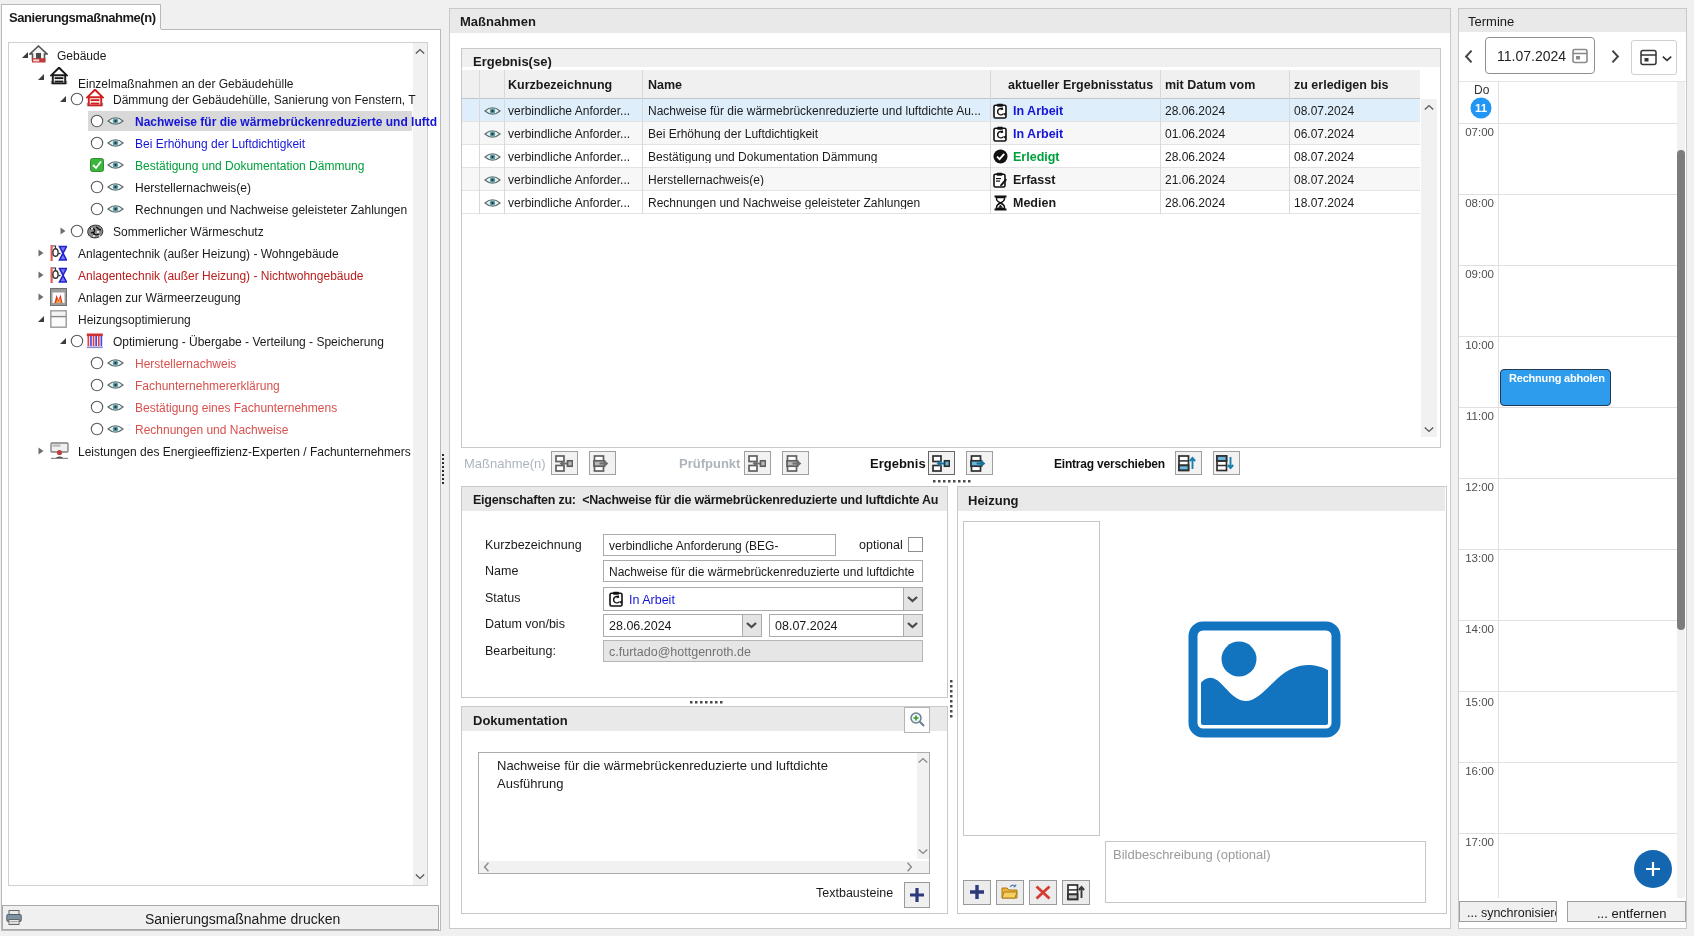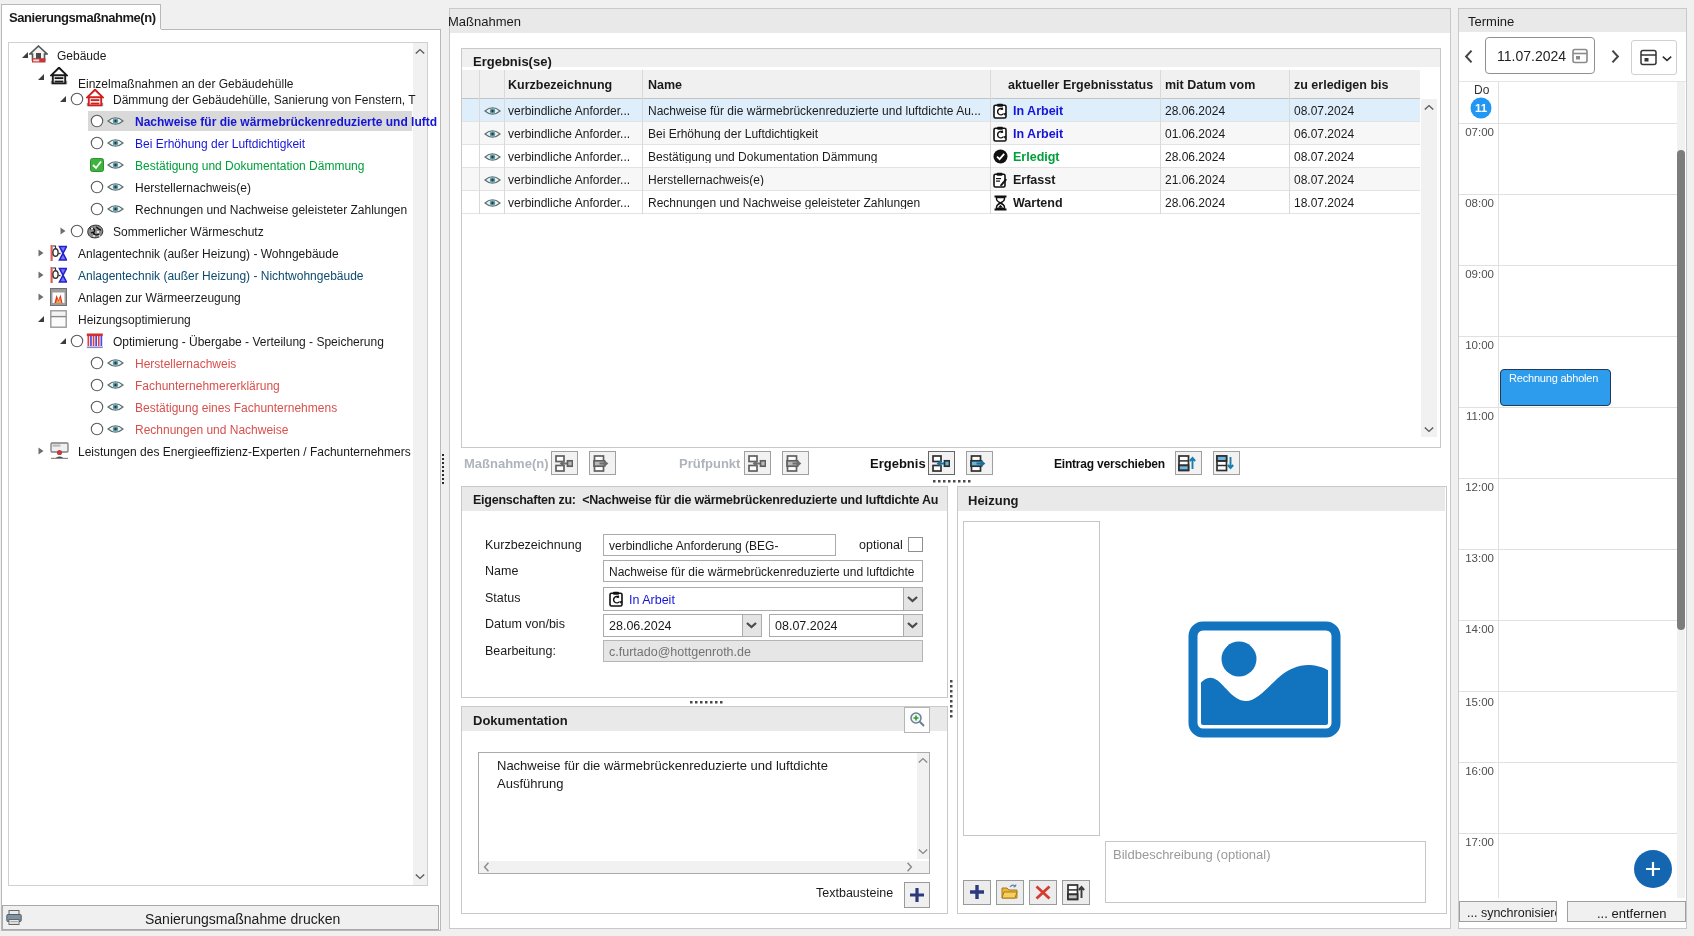--- a/index.html
+++ b/index.html
@@ -130,21 +130,21 @@
 <svg class="abs" style="left:37px;top:270.5px" width="8" height="8">
     <path d="M1.5 0.5 L6.5 4 L1.5 7.5 Z" fill="#6e6e6e"></path>
   </svg>
 <svg class="abs" style="left:50px;top:265.5px" width="17" height="18">
     <rect x="0.5" y="1" width="2.2" height="16" fill="#e05a5a"></rect>
     <path d="M2.8 2 L5.5 2 L5.5 5" fill="none" stroke="#333" stroke-width="1.2"></path>
     <ellipse cx="5.5" cy="8.5" rx="2.6" ry="3.8" fill="none" stroke="#333" stroke-width="1.4"></ellipse>
     <path d="M8.5 9.5 L10.5 9.5" stroke="#333" stroke-width="1.4"></path>
     <path d="M9.5 2.5 L16.5 2.5 L9.5 16 L16.5 16 Z" fill="#7a7af0" stroke="#2222cc" stroke-width="1.6"></path>
   </svg>
-<div class="t" style="left:78px;top:269.5px;color:#0c4a6e;font-weight:normal;font-size:12px">Anlagentechnik (außer Heizung) - Nichtwohngebäude</div>
+<div class="t" style="left:78px;top:269.5px;color:#b91c1c;font-weight:normal;font-size:12px">Anlagentechnik (außer Heizung) - Nichtwohngebäude</div>
 <svg class="abs" style="left:37px;top:292.5px" width="8" height="8">
     <path d="M1.5 0.5 L6.5 4 L1.5 7.5 Z" fill="#6e6e6e"></path>
   </svg>
 <svg class="abs" style="left:50px;top:287.5px" width="17" height="18">
     <rect x="0.5" y="0.5" width="16" height="17" fill="#9c9c9c" stroke="#6f6f6f"></rect>
     <rect x="2.5" y="4.5" width="12" height="10.5" fill="#fdfdfd"></rect>
     <path d="M4.5 15 L6.5 7 L8.5 12 L10.5 6.5 L12.5 15 Z" fill="#e03020"></path>
     <path d="M6 15 L7.2 10.5 L8.6 13.4 L10 9.6 L11.4 15 Z" fill="#f2a23a"></path>
   </svg>
 <div class="t" style="left:78px;top:291.5px;color:#1a1a1a;font-weight:normal;font-size:12px">Anlagen zur Wärmeerzeugung</div>
@@ -235,21 +235,21 @@
     <rect x="0" y="4" width="2" height="2" fill="#2a2a2a"></rect>
     <rect x="0" y="8" width="2" height="2" fill="#2a2a2a"></rect>
     <rect x="0" y="12" width="2" height="2" fill="#2a2a2a"></rect>
     <rect x="0" y="16" width="2" height="2" fill="#2a2a2a"></rect>
     <rect x="0" y="20" width="2" height="2" fill="#2a2a2a"></rect>
     <rect x="0" y="24" width="2" height="2" fill="#2a2a2a"></rect>
     <rect x="0" y="28" width="2" height="2" fill="#2a2a2a"></rect>
   </svg>
 <div style="left:449px;top:8px;width:1002px;height:921px;background:#fff;border:1px solid #c9c9c9"></div>
 <div class="hdr" style="left:450px;top:9px;width:1000px;height:24px;"></div>
-<div class="t" style="left:448px;top:15px;font-size:13px;font-weight:normal">Maßnahmen</div>
+<div class="t" style="left:460px;top:15px;font-size:13px;font-weight:bold">Maßnahmen</div>
 <div style="left:461px;top:48px;width:980px;height:400px;background:#fff;border:1px solid #c9c9c9"></div>
 <div style="left:462px;top:49px;width:978px;height:18px;background:#f0f0f0"></div>
 <div class="t" style="left:473px;top:55px;font-size:13px;font-weight:bold">Ergebnis(se)</div>
 <div style="left:462px;top:70px;width:958px;height:29px;background:#f0f0f0;border-bottom:1px solid #c4c4c4"></div>
 <div class="t" style="left:508px;top:79px;font-size:12.5px;font-weight:bold">Kurzbezeichnung</div>
 <div class="t" style="left:648px;top:79px;font-size:12.5px;font-weight:bold">Name</div>
 <div class="t" style="left:1008px;top:79px;font-size:12.5px;font-weight:bold">aktueller Ergebnisstatus</div>
 <div class="t" style="left:1165px;top:79px;font-size:12.5px;font-weight:bold">mit Datum vom</div>
 <div class="t" style="left:1294px;top:79px;font-size:12.5px;font-weight:bold">zu erledigen bis</div>
 <div style="left:479px;top:70px;width:1px;height:144px;background:#d9d9d9"></div>
@@ -334,37 +334,37 @@
     <circle cx="8.5" cy="6" r="1.2" fill="#1f3d44"></circle>
   </svg>
 <div class="t" style="left:508px;top:197px;">verbindliche Anforder...</div>
 <div class="t" style="left:648px;top:197px;max-width:338px;overflow:hidden">Rechnungen und Nachweise geleisteter Zahlungen</div>
 <svg class="abs" style="left:994px;top:194.5px" width="13" height="16">
     <rect x="0.5" y="0.5" width="12" height="2" fill="#111"></rect>
     <rect x="0.5" y="13.5" width="12" height="2" fill="#111"></rect>
     <path d="M2.5 2.5 L10.5 2.5 L10.5 4 C10.5 6 8.5 7 6.5 8 C8.5 9 10.5 10 10.5 12 L10.5 13.5 L2.5 13.5 L2.5 12 C2.5 10 4.5 9 6.5 8 C4.5 7 2.5 6 2.5 4 Z" fill="none" stroke="#111" stroke-width="1.4"></path>
     <path d="M4 12.8 L9 12.8 L6.5 9.8 Z" fill="#111"></path>
   </svg>
-<div class="t" style="left:1013px;top:197px;color:#1a1a1a;font-weight:bold;font-size:12.5px">Wartend</div>
+<div class="t" style="left:1013px;top:197px;color:#1a1a1a;font-weight:bold;font-size:12.5px">Medien</div>
 <div class="t" style="left:1165px;top:197px;">28.06.2024</div>
 <div class="t" style="left:1294px;top:197px;">18.07.2024</div>
 <div style="left:479px;top:99px;width:1px;height:115px;background:#d9d9d9"></div>
 <div style="left:504px;top:99px;width:1px;height:115px;background:#d9d9d9"></div>
 <div style="left:642px;top:99px;width:1px;height:115px;background:#d9d9d9"></div>
 <div style="left:990px;top:99px;width:1px;height:115px;background:#d9d9d9"></div>
 <div style="left:1160px;top:99px;width:1px;height:115px;background:#d9d9d9"></div>
 <div style="left:1289px;top:99px;width:1px;height:115px;background:#d9d9d9"></div>
 <div style="left:1421px;top:99px;width:16px;height:338px;background:#f1f1f1"></div>
 <svg class="abs" style="left:1423px;top:102px" width="12" height="12">
     <path d="M1.7999999999999998 7.4399999999999995 L6.0 3.5999999999999996 L10.2 7.4399999999999995" fill="none" stroke="#5a5a5a" stroke-width="1.4"></path>
   </svg>
 <svg class="abs" style="left:1423px;top:423px" width="12" height="12">
     <path d="M1.7999999999999998 4.5600000000000005 L6.0 8.399999999999999 L10.2 4.5600000000000005" fill="none" stroke="#5a5a5a" stroke-width="1.4"></path>
   </svg>
-<div class="t" style="left:464px;top:457px;color:#aeb4bb;font-weight:bold;font-size:13px">Maßnahme(n)</div>
+<div class="t" style="left:464px;top:457px;color:#aeb4bb;font-weight:normal;font-size:13px">Maßnahme(n)</div>
 <div style="left:551px;top:451px;width:27px;height:24px;background:#f2f2f2;border:1px solid #9f9f9f"></div>
 <svg class="abs" style="left:555px;top:455px" width="18" height="17">
     <rect x="1" y="1" width="8" height="5.5" fill="#fff" stroke="#606060" stroke-width="1.7"></rect>
     <rect x="1" y="10.5" width="8" height="5.5" fill="#fff" stroke="#606060" stroke-width="1.7"></rect>
     <rect x="12.5" y="5.8" width="5" height="5.4" fill="#b9b9b9" stroke="#606060" stroke-width="1.7"></rect>
     <path d="M12 8.5 L6.5 8.5 M9 5.8 L6 8.5 L9 11.2" fill="none" stroke="#6e6e6e" stroke-width="1.8"></path>
   </svg>
 <div style="left:589px;top:451px;width:27px;height:24px;background:#f2f2f2;border:1px solid #9f9f9f"></div>
 <svg class="abs" style="left:593px;top:455px" width="18" height="17">
     <rect x="1.5" y="1" width="9" height="15" fill="#fff" stroke="#606060" stroke-width="1.7"></rect>
@@ -621,20 +621,20 @@
   </div>
 <div style="left:1459px;top:762px;width:218px;height:1px;background:#e0e0e0"></div>
 <div style="left:1459px;top:765px;width:35px;height:12px;">
     <span style="position:static;float:right;font-size:11.5px;color:#4f4f4f;font-family:inherit">16:00</span>
   </div>
 <div style="left:1459px;top:833px;width:218px;height:1px;background:#e0e0e0"></div>
 <div style="left:1459px;top:836px;width:35px;height:12px;">
     <span style="position:static;float:right;font-size:11.5px;color:#4f4f4f;font-family:inherit">17:00</span>
   </div>
 <div style="left:1500px;top:369px;width:111px;height:37px;background:#2d9cec;border:1.5px solid #233a56;border-radius:4px"></div>
-<div class="t" style="left:1509px;top:373px;color:#fff;font-weight:normal;font-size:11px;letter-spacing:-0.2px">Rechnung abholen</div>
+<div class="t" style="left:1509px;top:373px;color:#fff;font-weight:bold;font-size:11px;letter-spacing:-0.2px">Rechnung abholen</div>
 <div style="left:1677px;top:82px;width:8px;height:816px;background:#f1f1f1"></div>
 <div style="left:1677px;top:150px;width:8px;height:480px;background:#7d7d7d;border-radius:4px"></div>
 <svg class="abs" style="left:1634px;top:850px" width="38" height="38">
     <circle cx="19" cy="19" r="19" fill="#1566b0"></circle>
     <path d="M19 12 L19 26 M12 19 L26 19" stroke="#fff" stroke-width="2.2"></path>
   </svg>
 <div style="left:1459px;top:901px;width:98px;height:21px;background:#f0f0f0;border:1px solid #9f9f9f;overflow:hidden;font-size:13px;color:#1a1a1a;white-space:pre;padding:4px 0 0 7px;font-size:12.5px">... synchronisiere</div>
 <div style="left:1567px;top:901px;width:119px;height:21px;background:#f0f0f0;border:1px solid #9f9f9f;overflow:hidden;font-size:13px;color:#1a1a1a;white-space:pre;padding:4px 0 0 29px">... entfernen</div>
 </body></html>

